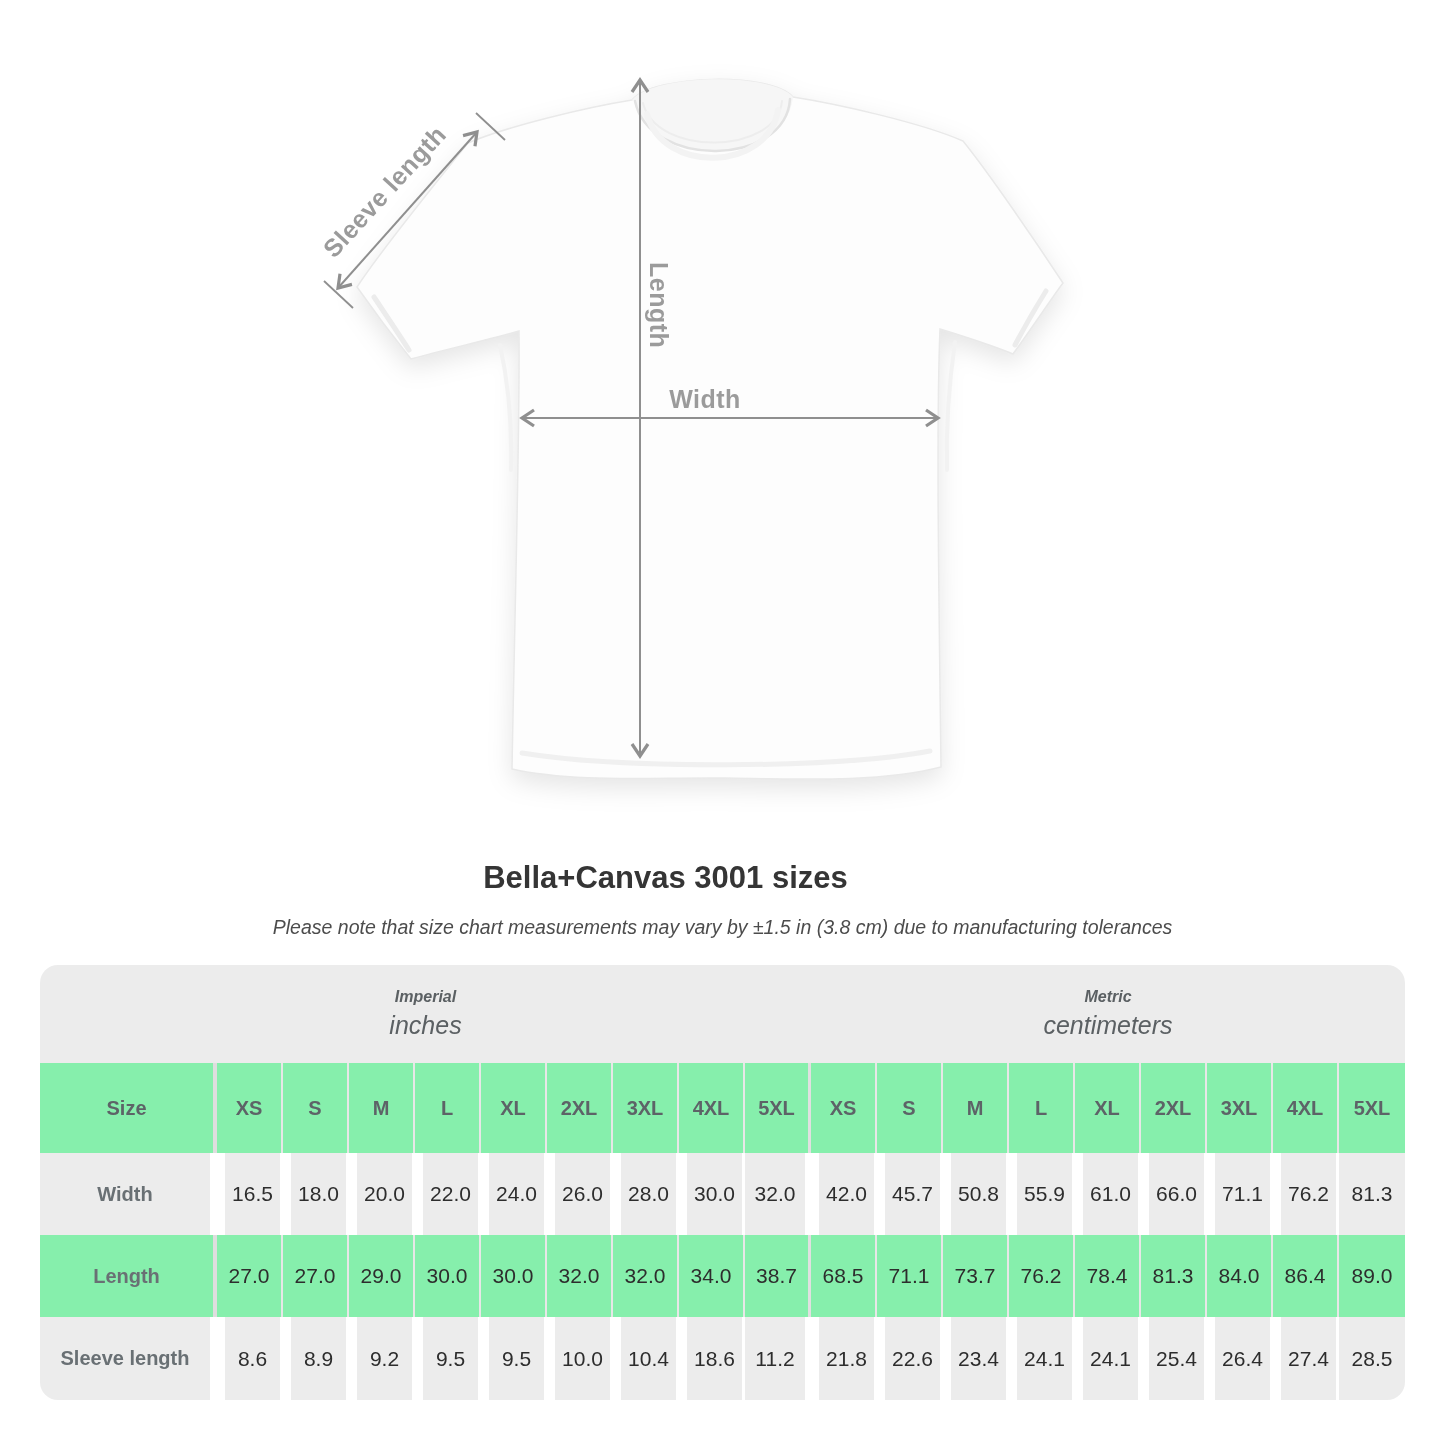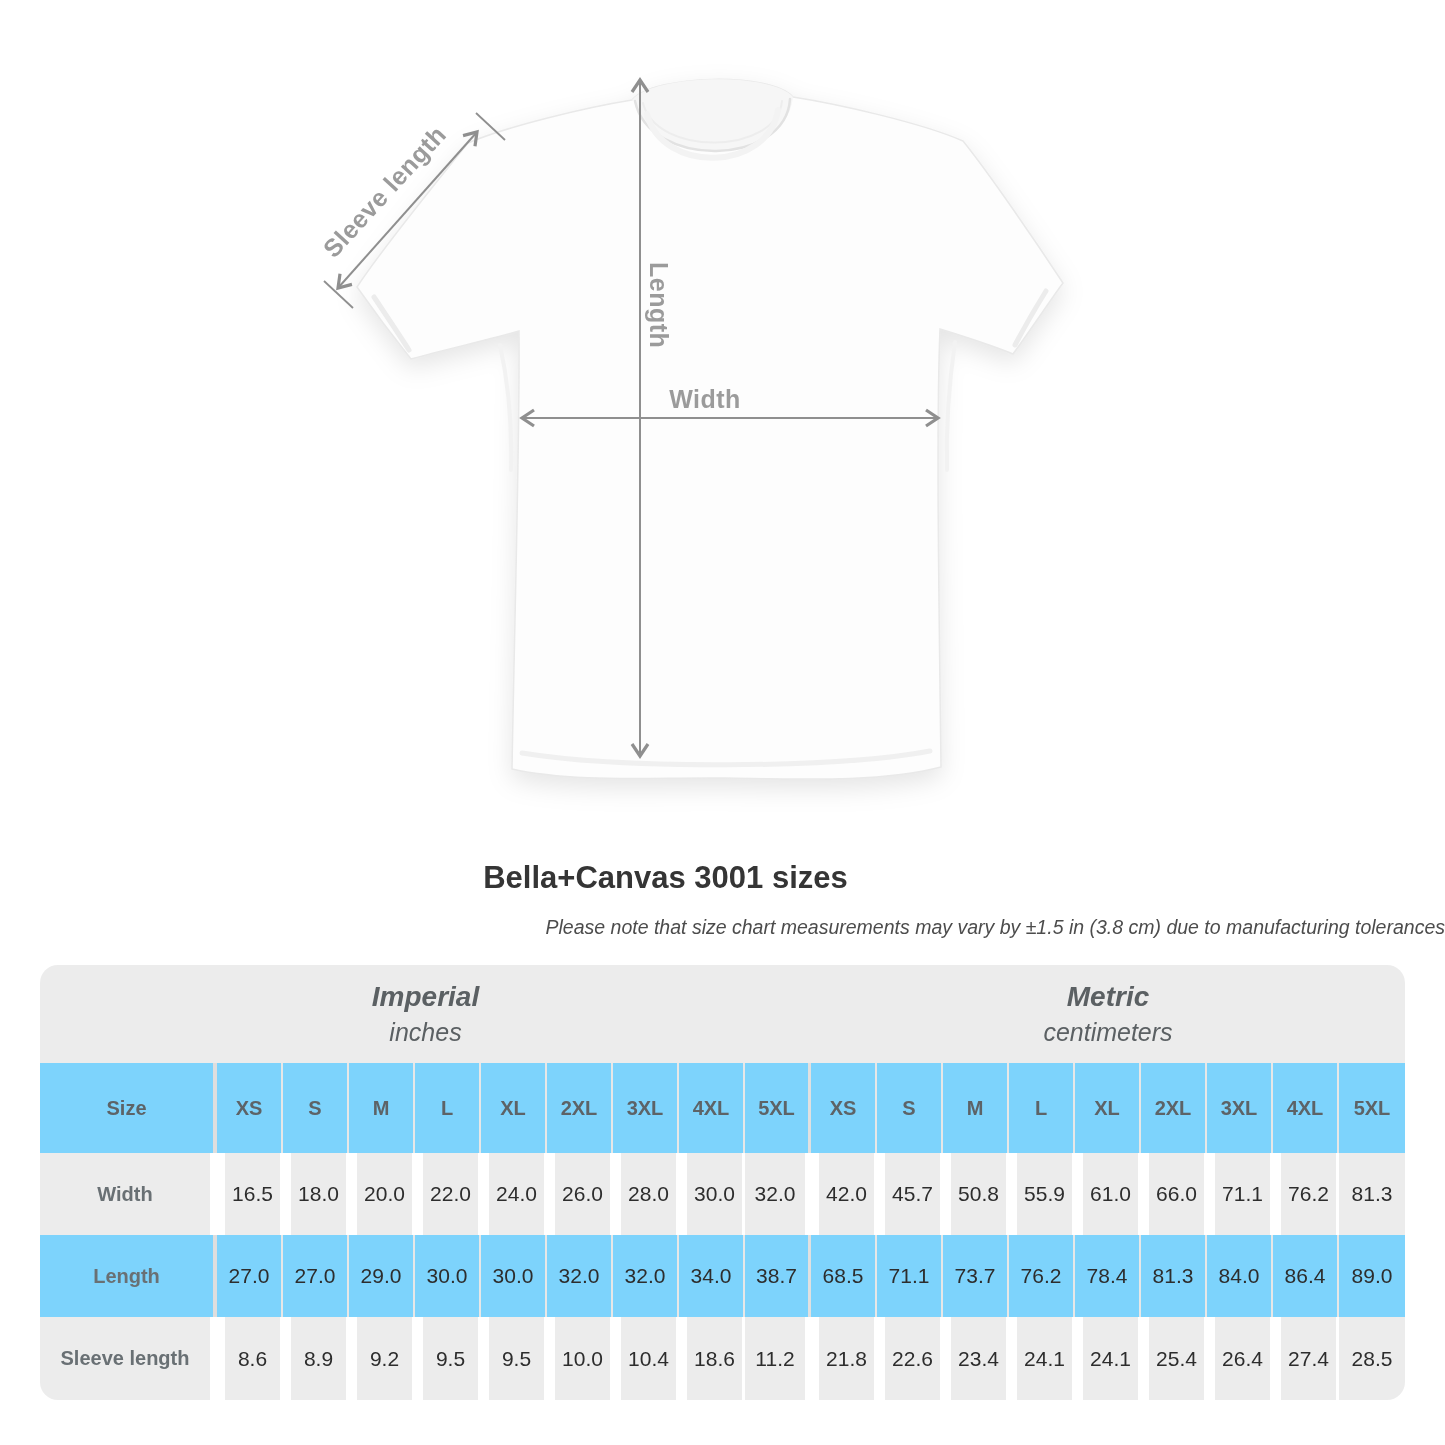--- a/index.html
+++ b/index.html
@@ -9,33 +9,33 @@
   .diagram{position:absolute;left:0;top:0;width:1445px;height:830px;}
   .diagram svg{position:absolute;left:0;top:0;}
   .dlabel{position:absolute;color:#9b9b9b;font-weight:bold;font-size:25px;letter-spacing:.5px;}
   .dlabel.sleeve{left:255px;top:177px;width:260px;height:30px;text-align:center;
                  transform:rotate(-47.5deg);transform-origin:center;}
   .dlabel.length{left:644px;top:262px;writing-mode:vertical-rl;}
   .dlabel.width{left:645px;top:385px;width:120px;text-align:center;}
   
   .title{position:absolute;left:0;top:860px;width:1331px;margin:0;text-align:center;
          font-size:31px;font-weight:bold;color:#353535;}
-  .subtitle{position:absolute;left:0;top:916px;width:1445px;margin:0;text-align:right;
+  .subtitle{position:absolute;left:0;top:916px;width:1445px;margin:0;text-align:center;
             font-style:italic;font-size:19.5px;color:#4c4c4c;}
   
   .size-table{position:absolute;left:40px;top:965px;width:1365px;
               display:grid;grid-template-columns:177px repeat(18,66px);
               grid-template-rows:98px 90px 82px 82px 83px;
               border-radius:18px;overflow:hidden;}
   .size-table>div{display:flex;align-items:center;justify-content:center;box-sizing:border-box;}
   .band{background:#ececec;flex-direction:column;gap:5px;color:#5b6063;}
-  .band .gname{font-size:28px;font-weight:bold;font-style:italic;text-align:right;}
+  .band .gname{font-size:16px;font-weight:bold;font-style:italic;text-align:right;}
   .band .gunit{font-size:25px;font-style:italic;}
   .s10{grid-column:span 10;} .s9{grid-column:span 9;}
-  .rw{background:#7dd3fc;} .rg{background:#ececec;}
+  .rw{background:#86efac;} .rg{background:#ececec;}
   .rw.div{border-right:2px solid #e7e7e7;} .rw.divL{border-right:4px solid #dedede;} .rw.divG{border-right:3px solid #e0e0e0;}
   .rg.div{border-right:3px solid #fff;margin-left:8px;} .rg.divL{border-right:7px solid #fff;} .rg.divG{border-right:6px solid #fff;}
   .hcell{font-weight:bold;font-size:20px;color:#5d6367;}
   .rlabel{font-weight:bold;font-size:20px;color:#697074;}
   .vcell{font-size:21px;color:#2d2d2d;}
 </style>
 </head>
 <body>
 
 <div class="page">

